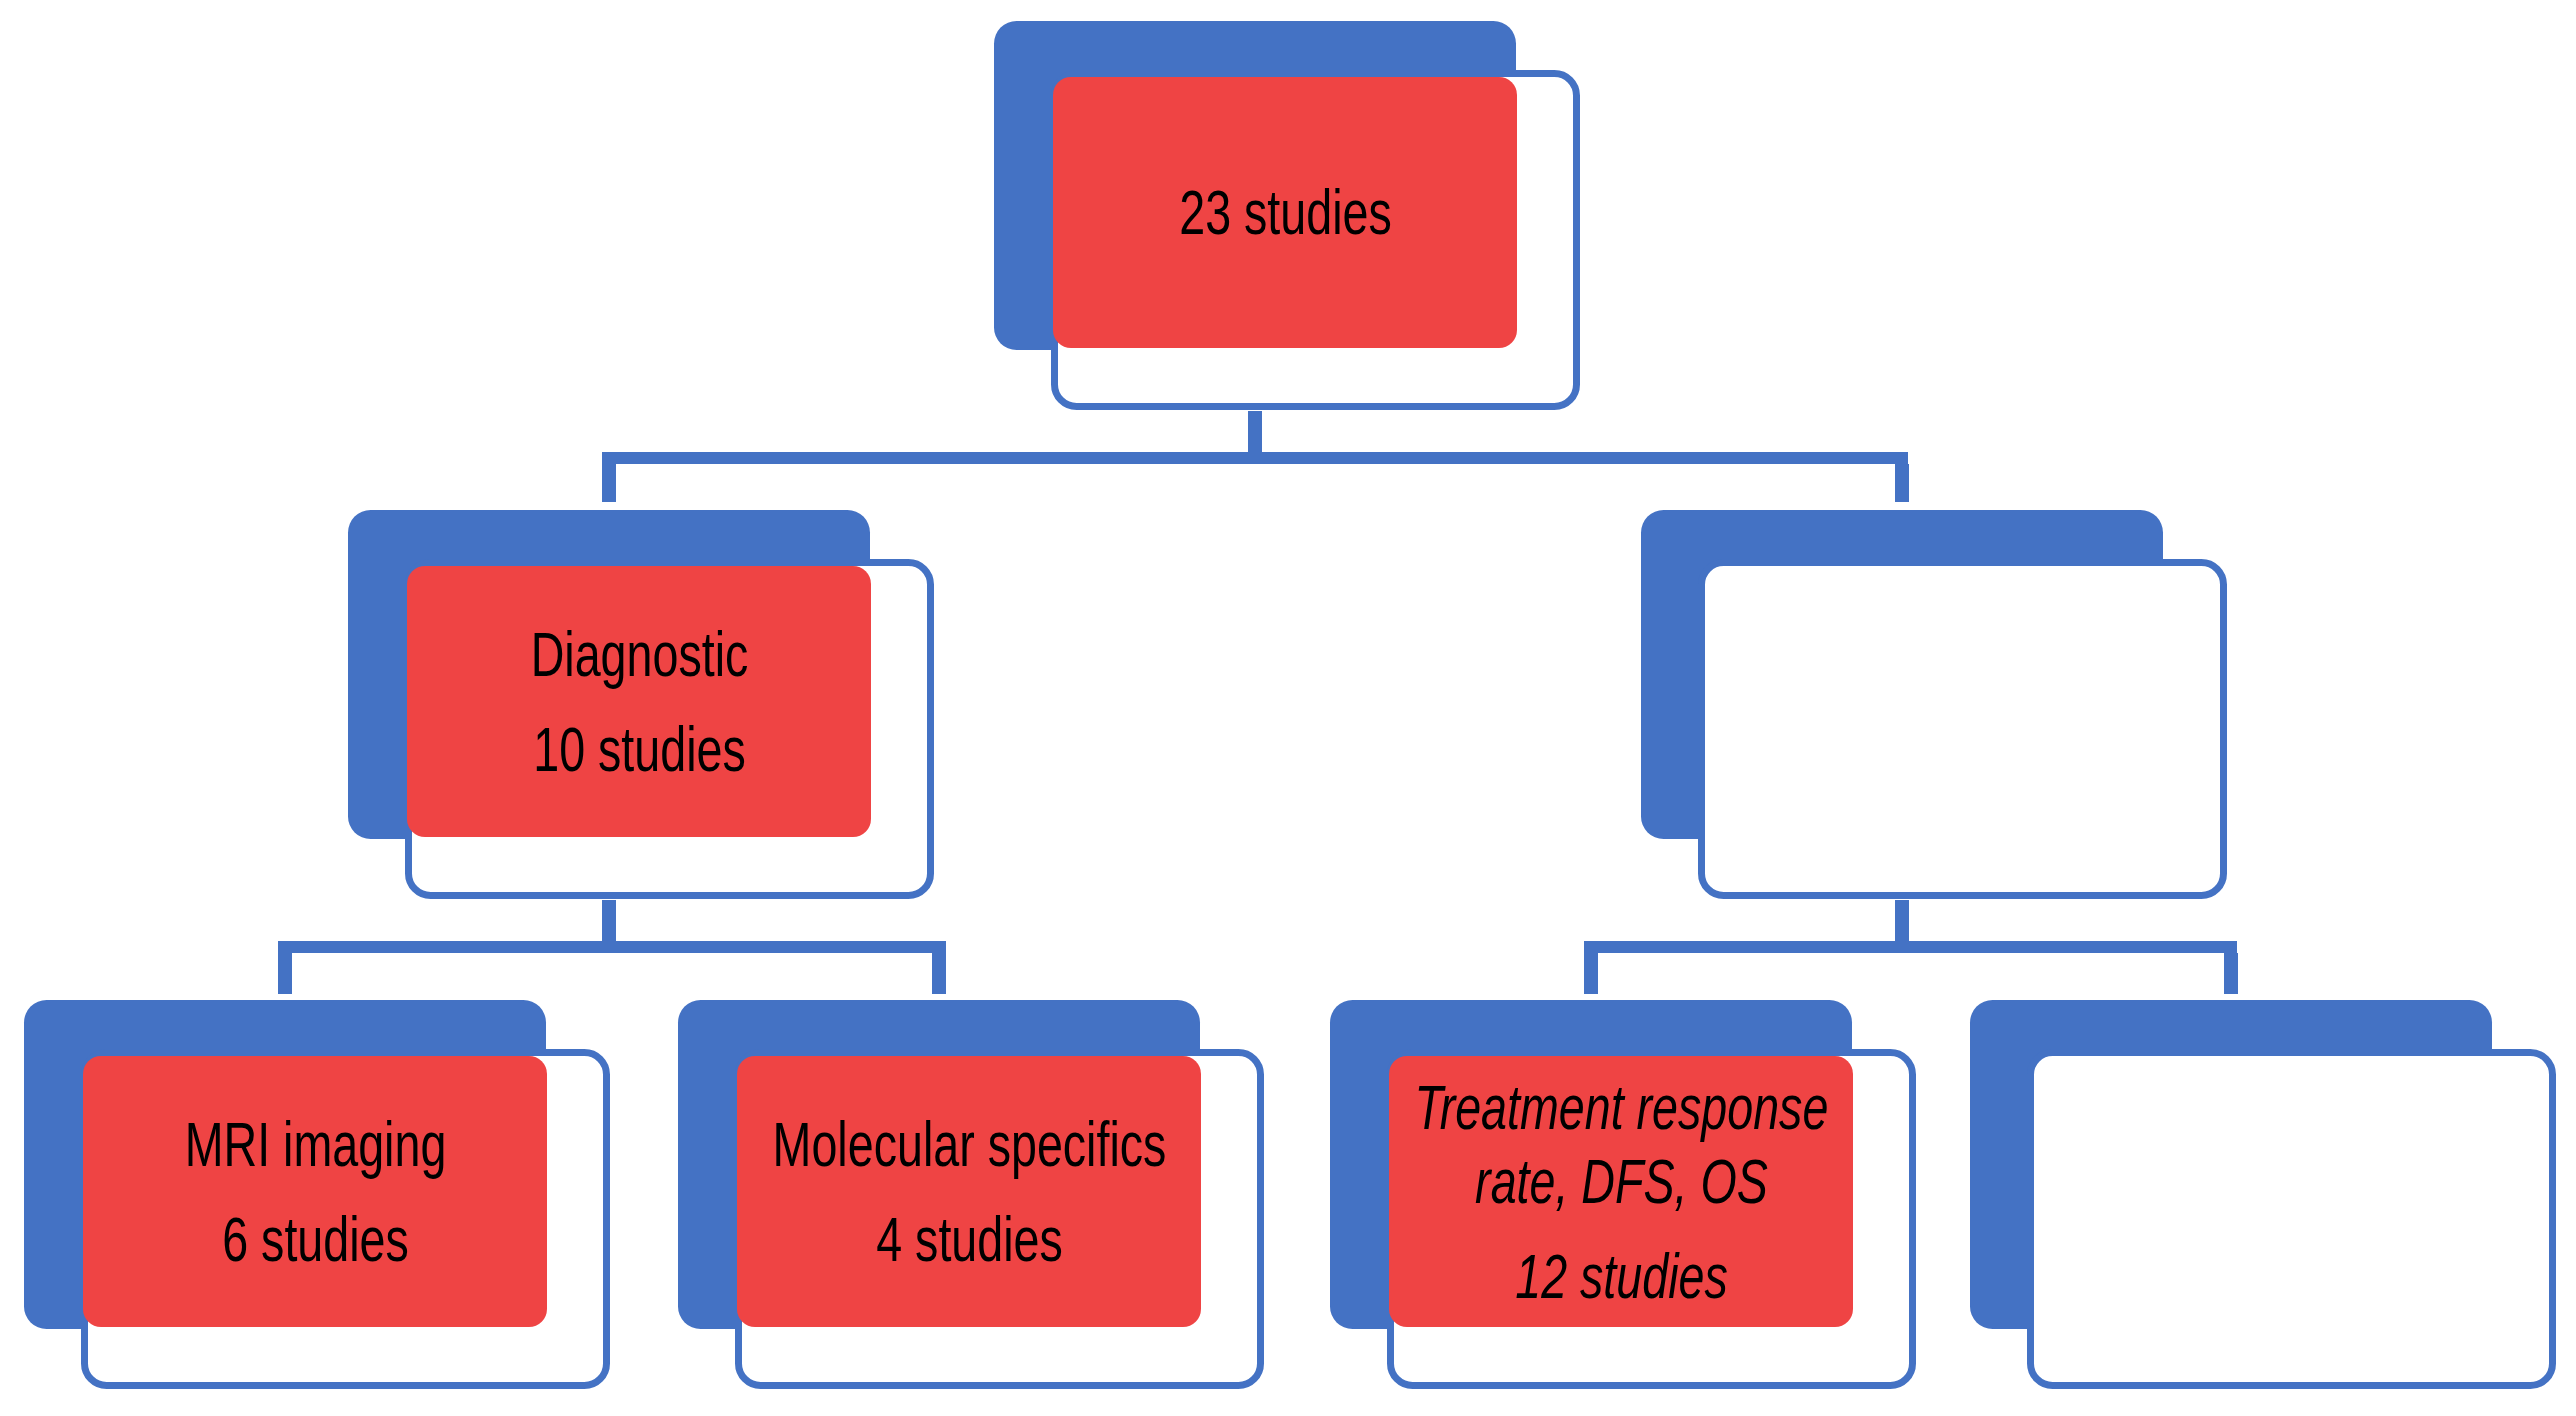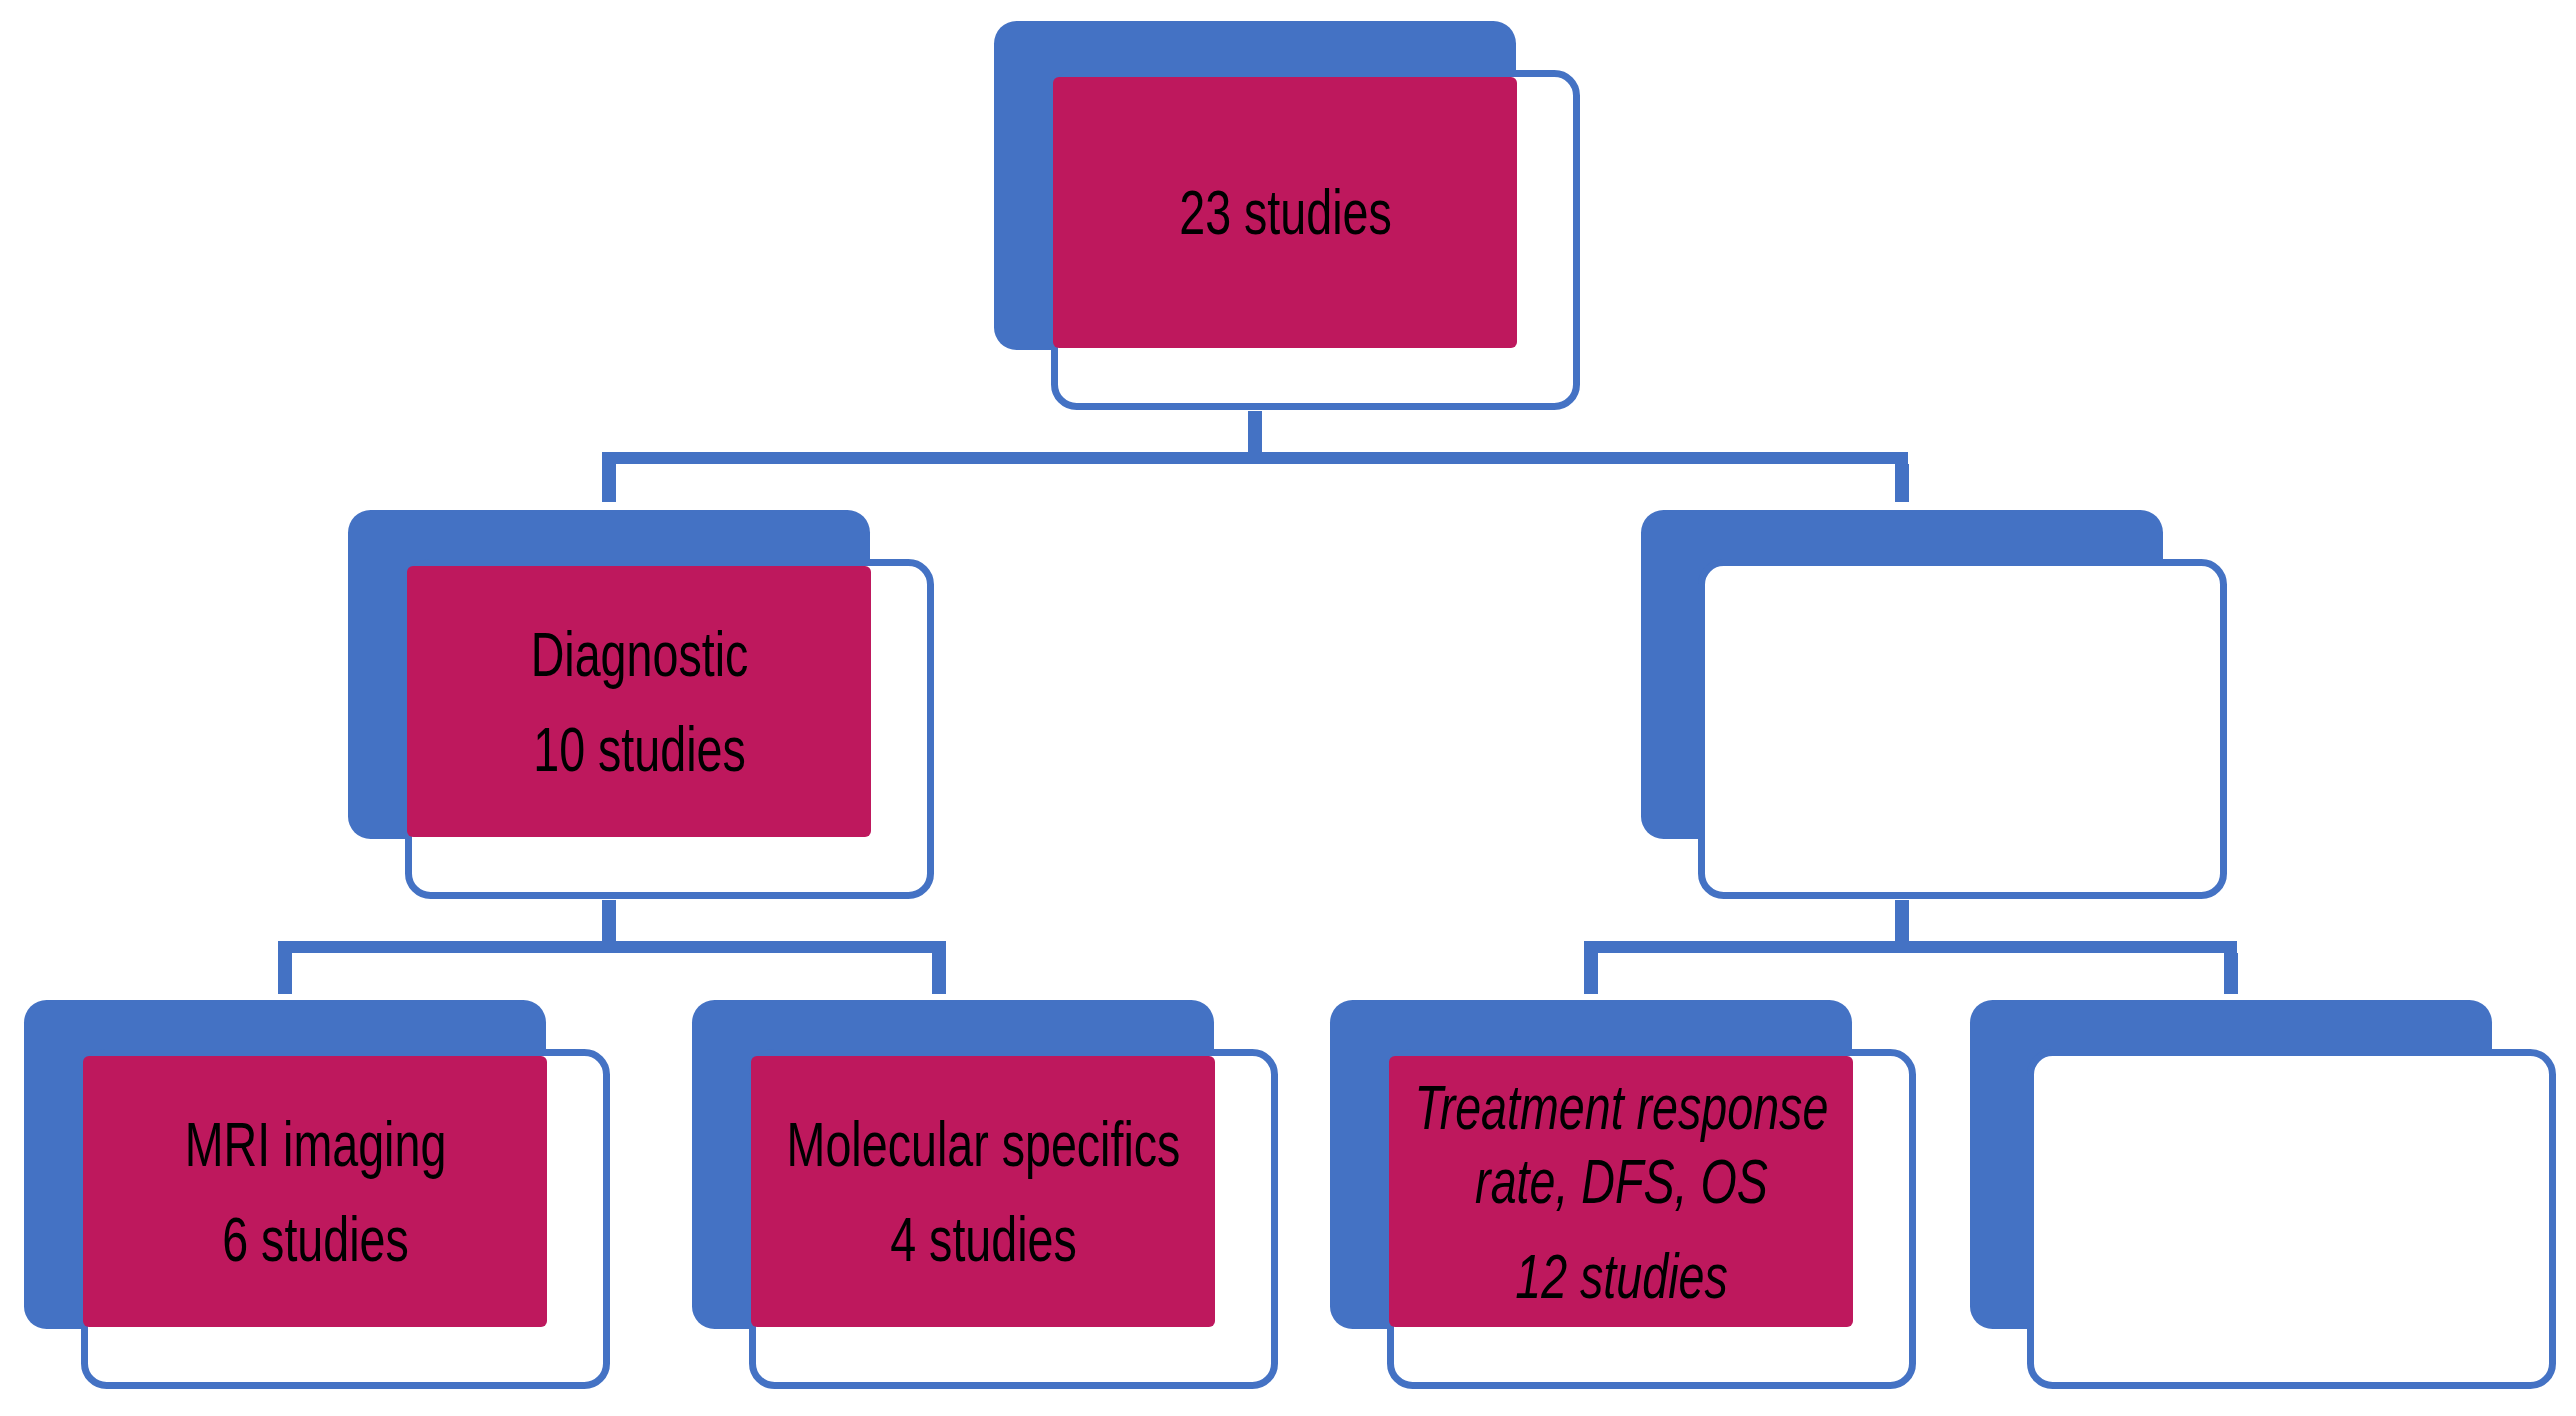--- a/index.html
+++ b/index.html
@@ -17,21 +17,21 @@
   .back-card{
     position:absolute;left:0;top:0;width:522px;height:329px;
     background:#4472C4;border-radius:22.6px;
   }
   .outline-card{
     position:absolute;left:57px;top:49px;width:515px;height:326px;
     background:#ffffff;border:7.5px solid #4472C4;border-radius:25.6px;
   }
   .front-card{
     position:absolute;left:59px;top:56px;width:464px;height:271px;
-    background:#be185d;border-radius:6px;
+    background:#ef4444;border-radius:18px;
     display:flex;align-items:center;justify-content:center;
   }
   .text-wrap{
     width:627px;flex:none;
     transform:scaleX(0.74);transform-origin:center;
     text-align:center;
   }
   .node-title{font-size:63px;line-height:1.18;}
   .node-count{font-size:63px;line-height:1.18;margin-top:21px;}
   .node-count:first-child{margin-top:0;}
@@ -93,21 +93,21 @@
     <div class="back-card"></div>
     <div class="outline-card"></div>
     <div class="front-card">
       <div class="text-wrap">
         <div class="node-title">MRI imaging</div>
         <div class="node-count">6 studies</div>
       </div>
     </div>
   </div>
 
-  <div class="node" style="left:692px;top:1000px;">
+  <div class="node" style="left:678px;top:1000px;">
     <div class="back-card"></div>
     <div class="outline-card"></div>
     <div class="front-card">
       <div class="text-wrap">
         <div class="node-title">Molecular specifics</div>
         <div class="node-count">4 studies</div>
       </div>
     </div>
   </div>
 

